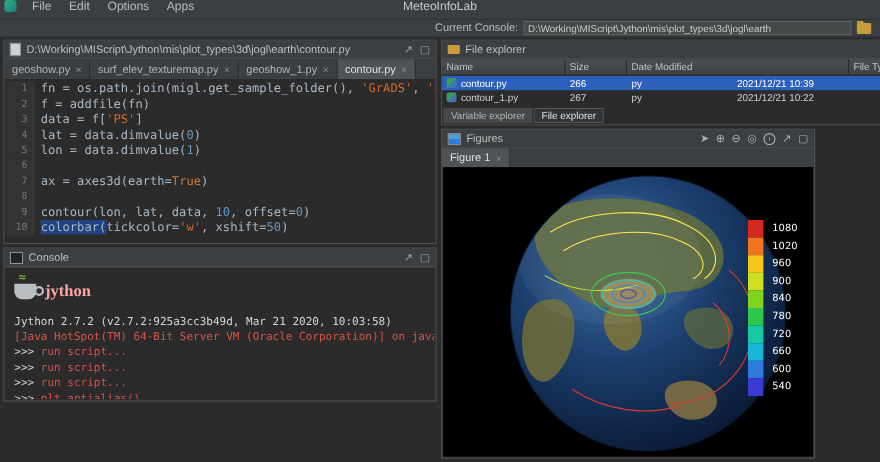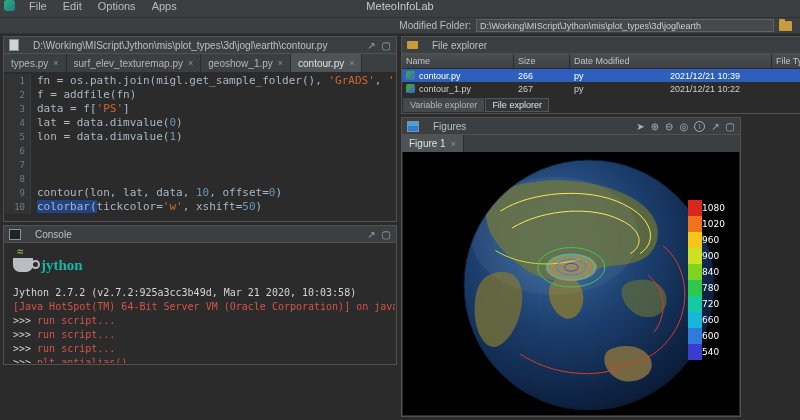--- a/index.html
+++ b/index.html
@@ -13,21 +13,21 @@
   .app-title{position:absolute;left:0;right:0;text-align:center;color:#c9c9c9;pointer-events:none;}
   .folderbar{position:absolute;top:18px;left:0;right:0;height:15px;background:#3c3f41;
     display:flex;justify-content:flex-end;align-items:center;font-size:10px;color:#bbb;
     padding-right:8px;gap:5px;border-bottom:1px solid #2f3234;}
   .cf-input{width:290px;height:11px;background:#45494a;border:1px solid #5e6264;color:#ccc;
     font-size:9px;font-family:"Liberation Sans",sans-serif;padding:0 3px;}
   .folder-btn{width:13px;height:10px;background:#c89b3c;border-radius:1px;position:relative;flex:none;}
   .folder-btn::before{content:"";position:absolute;top:-2px;left:0;width:6px;height:2px;background:#c89b3c;border-radius:1px 1px 0 0;}
   .panel{position:absolute;background:#2b2b2b;border:1px solid #515151;box-sizing:border-box;}
   .panel-title{height:16px;background:#3c3f41;display:flex;align-items:center;font-size:10px;
-    color:#bfbfbf;padding:0 5px;gap:14px;border-bottom:1px solid #515151;white-space:nowrap;overflow:hidden;}
+    color:#bfbfbf;padding:0 5px;gap:5px;border-bottom:1px solid #515151;white-space:nowrap;overflow:hidden;}
   .pt-icons{margin-left:auto;display:flex;gap:6px;color:#9fa7ad;font-size:10px;}
   .pt-icons span{cursor:default;}
   .doc-icon{width:8px;height:10px;background:#cfd3d6;border:1px solid #8a9094;flex:none;}
   .term-icon{width:10px;height:9px;background:#1f2426;border:1px solid #8a9094;flex:none;}
   .fold-ico{width:11px;height:8px;background:#c89b3c;border-radius:1px;flex:none;}
   .chart-ico{width:10px;height:9px;background:linear-gradient(180deg,#4aa3d8 50%,#2f7bdc 50%);border:1px solid #8a9094;flex:none;}
 
   
   .editor-panel{left:3px;top:36px;width:394px;height:186px;}
   .tabbar{height:18px;background:#3c3f41;display:flex;font-size:10px;color:#b5b5b5;border-bottom:1px solid #242628;}
@@ -46,21 +46,21 @@
   .sel{background:#214283;}
 
   
   .console-panel{left:3px;top:225px;width:394px;height:140px;}
   .console-content{position:absolute;top:17px;bottom:1px;left:1px;right:1px;padding:5px 8px;
     font-family:"DejaVu Sans Mono",monospace;font-size:10px;overflow:hidden;}
   .jy-row{display:flex;align-items:center;gap:8px;height:34px;margin-bottom:4px;}
   .jy-cup{display:inline-block;width:20px;height:14px;background:#b9bec3;border-radius:0 0 7px 7px;position:relative;}
   .jy-cup::after{content:"";position:absolute;right:-7px;top:2px;width:5px;height:5px;border:2px solid #b9bec3;border-radius:50%;}
   .jy-cup::before{content:"\2248";position:absolute;top:-13px;left:4px;color:#7db33f;font-weight:bold;font-size:11px;}
-  .jy-text{color:#14b8a6;font-size:15px;font-weight:bold;font-family:"Liberation Serif",serif;}
+  .jy-text{color:#fca5a5;font-size:15px;font-weight:bold;font-family:"Liberation Serif",serif;}
   .console-line{height:14px;line-height:14px;white-space:pre;}
   .info{color:#d6d6d6;}
   .error{color:#d35448;}
   .prompt{color:#d6d6d6;}
   .cmd{color:#d35448;}
 
   
   .fx-panel{left:401px;top:36px;width:468px;height:78px;}
   .file-header{display:flex;height:14px;background:linear-gradient(#4a4e50,#3e4244);
     font-size:9px;color:#c4c4c4;border-bottom:1px solid #2b2b2b;}
@@ -81,54 +81,54 @@
   .fig-panel{left:401px;top:117px;width:340px;height:300px;}
   .fig-toolbar{margin-left:auto;display:flex;gap:6px;color:#a8b0b6;font-size:10px;align-items:center;}
   .circle-i{display:inline-flex;width:9px;height:9px;border:1px solid #a8b0b6;border-radius:50%;
     align-items:center;justify-content:center;font-size:7px;line-height:9px;}
   .fig-tabbar{height:17px;background:#3c3f41;display:flex;font-size:10px;color:#b5b5b5;border-bottom:1px solid #242628;}
   .fig-canvas{position:absolute;top:34px;bottom:1px;left:1px;right:1px;background:#000;overflow:hidden;}
   .globe-wrap{position:absolute;left:58px;top:5px;width:256px;height:256px;}
   .colorbar{position:absolute;right:14px;top:48px;}
   .cb-row{display:flex;align-items:center;height:16px;}
   .cb-swatch{width:14px;height:16px;display:inline-block;flex:none;}
-  .cb-label{color:#fff;font-size:9px;padding-left:0;font-family:"DejaVu Sans",sans-serif;}
+  .cb-label{color:#fff;font-size:9px;padding-left:8px;font-family:"DejaVu Sans",sans-serif;}
 </style>
 </head>
 <body>
 
 <div class="menubar">
   <span class="app-icon"></span>
   <span class="menu-items">
       <span class="menu-item">File</span>
       <span class="menu-item">Edit</span>
       <span class="menu-item">Options</span>
       <span class="menu-item">Apps</span>
     </span>
   <span class="app-title">MeteoInfoLab</span>
 </div>
 
 <div class="folderbar">
-  <span>Modified Folder:</span>
+  <span>Current Console:</span>
   <input class="cf-input" readonly="" value="D:\Working\MIScript\Jython\mis\plot_types\3d\jogl\earth" style="">
   <span class="folder-btn"></span>
 </div>
 
 <div class="panel editor-panel">
   <div class="panel-title">
     <span class="doc-icon"></span>
     <span>D:\Working\MIScript\Jython\mis\plot_types\3d\jogl\earth\contour.py</span>
     <span class="pt-icons">
       <span>↗</span>
       <span>▢</span>
     </span>
   </div>
   <div class="tabbar">
       <div class="tab">
-        <span class="tab-label">types.py</span>
+        <span class="tab-label">geoshow.py</span>
         <span class="tab-close">×</span>
       </div>
       <div class="tab">
         <span class="tab-label">surf_elev_texturemap.py</span>
         <span class="tab-close">×</span>
       </div>
       <div class="tab">
         <span class="tab-label">geoshow_1.py</span>
         <span class="tab-close">×</span>
       </div>
@@ -157,20 +157,21 @@
       <div class="code-line">
         <span class="ln">5</span>
         <span class="code">lon = data.dimvalue(<span class="num">1</span>)</span>
       </div>
       <div class="code-line">
         <span class="ln">6</span>
         <span class="code"></span>
       </div>
       <div class="code-line">
         <span class="ln">7</span>
+        <span class="code">ax = axes3d(earth=<span class="kw">True</span>)</span>
       </div>
       <div class="code-line">
         <span class="ln">8</span>
       </div>
       <div class="code-line">
         <span class="ln">9</span>
         <span class="code">contour(lon, lat, data, <span class="num">10</span>, offset=<span class="num">0</span>)</span>
       </div>
       <div class="code-line">
         <span class="ln">10</span>

